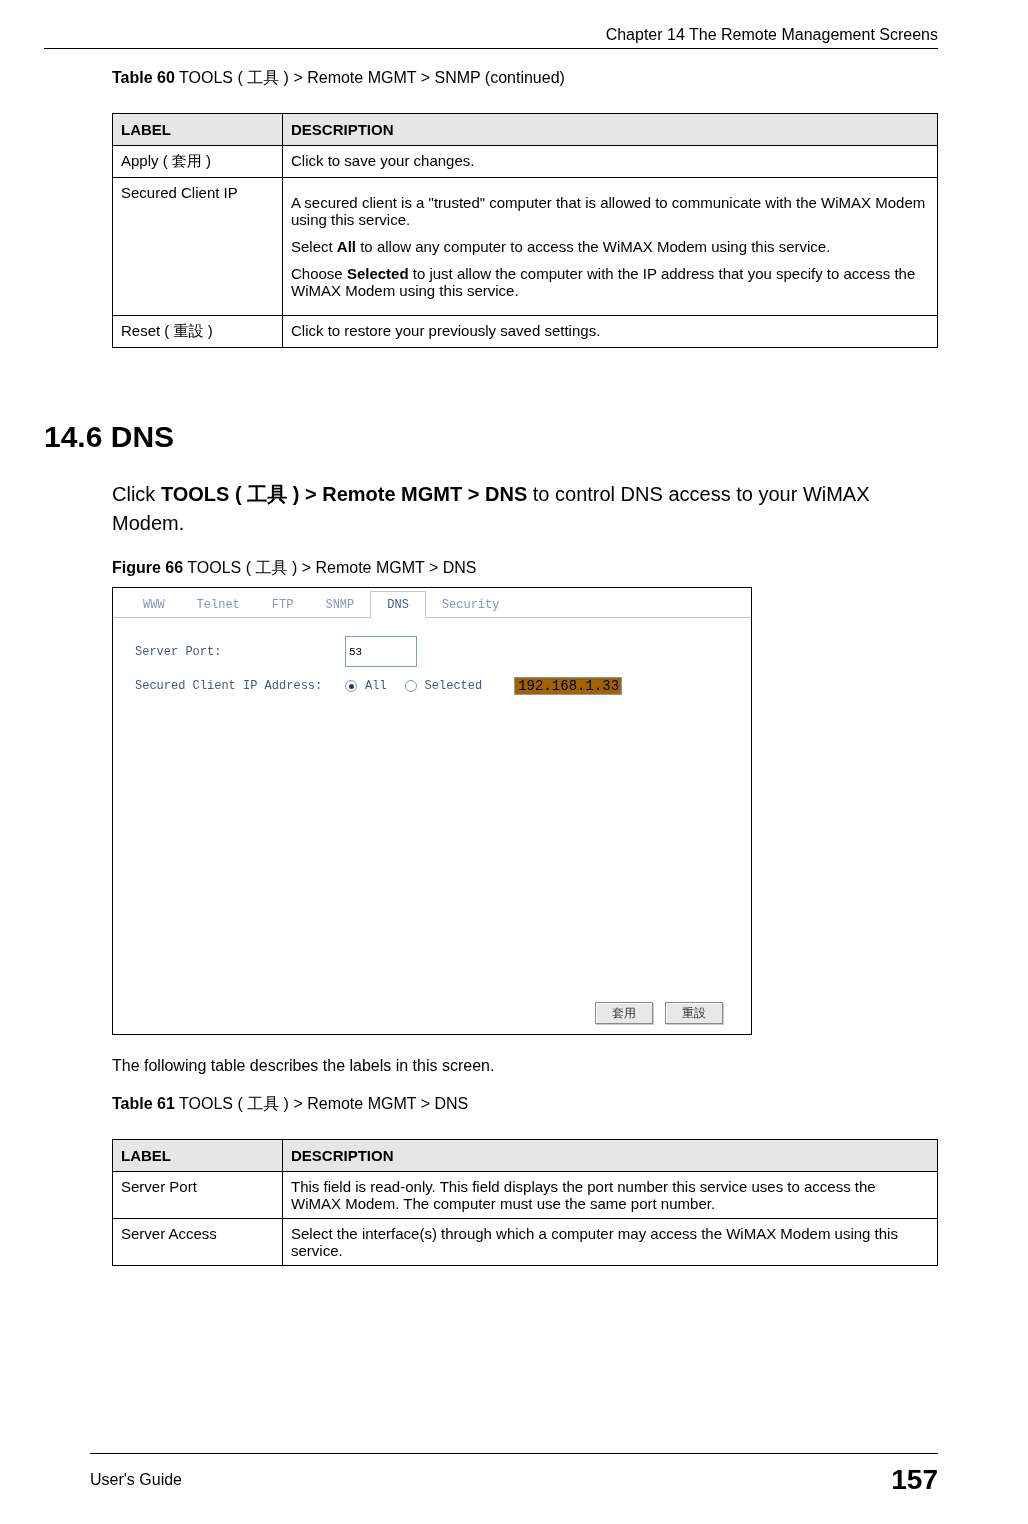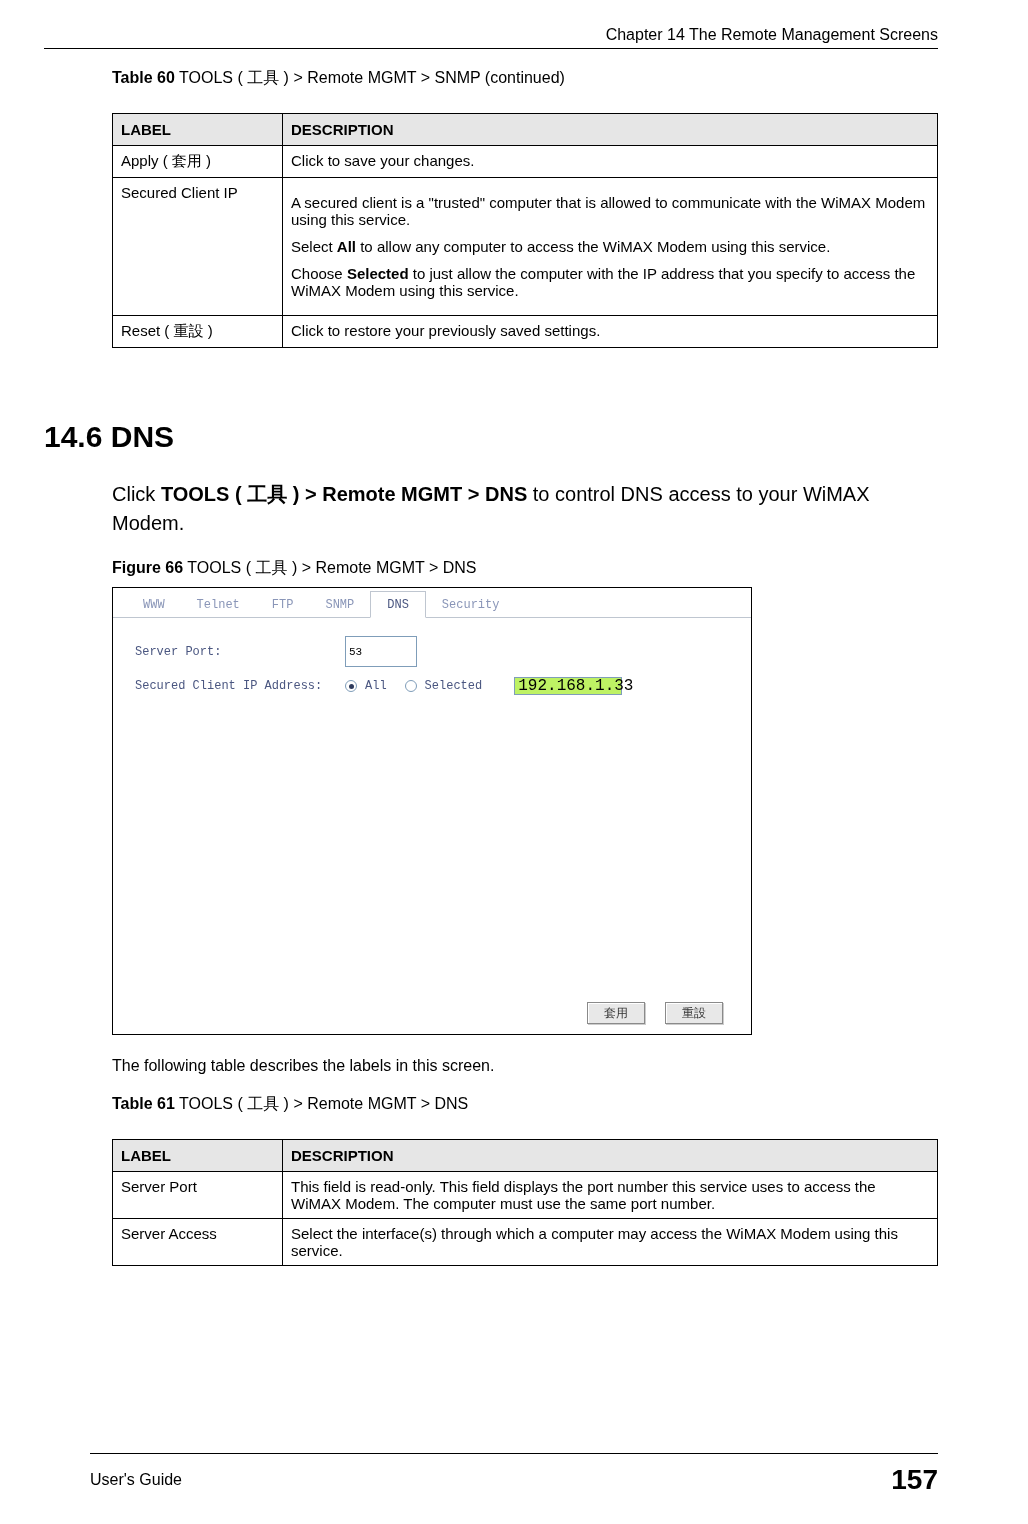--- a/index.html
+++ b/index.html
@@ -27,22 +27,22 @@
     .ss-body { padding: 18px 22px; }
     .ss-row { display: flex; align-items: center; margin-bottom: 10px; color: #4a5680; font-size: 12px; }
     .ss-label { width: 210px; }
     .ss-input { border: 1px solid #7f9db9; height: 31px; width: 72px; font-size: 11px; padding: 0 3px; background: #fff; color: #000; display:flex; align-items:center; }
     .ss-select { border: 1px solid #7f9db9; height: 18px; width: 84px; font-size: 11px; background: #fff; display: flex; align-items: center; justify-content: space-between; padding: 0 2px 0 3px; color: #000; }
     .ss-select .arrow { width: 14px; height: 14px; border: 1px solid #7f9db9; background: #e6eaf2; display:flex; align-items:center; justify-content:center; font-size:8px; color:#333; }
     .ss-radio { width: 12px; height: 12px; border: 1px solid #7f9db9; border-radius: 50%; display:inline-flex; align-items:center; justify-content:center; margin-right: 4px; background:#fff; }
     .ss-radio.checked::after { content:""; width:5px; height:5px; border-radius:50%; background:#2d3a5c; display:block; }
     .radio-group { display:flex; align-items:center; gap: 18px; }
     .radio-label { display:flex; align-items:center; color:#4a5680; gap:4px; }
-    .ip-input { border: 1px solid #7f9db9; height: 18px; width: 108px; font-size: 16px; padding: 0 3px; background: #bef264; color:#000; margin-left: 14px; display:flex; align-items:center; }
-    .ss-footer { position:absolute; bottom: 10px; right: 28px; display:flex; gap:20px; }
+    .ip-input { border: 1px solid #7f9db9; height: 18px; width: 108px; font-size: 14px; padding: 0 3px; background: #a16207; color:#000; margin-left: 14px; display:flex; align-items:center; }
+    .ss-footer { position:absolute; bottom: 10px; right: 28px; display:flex; gap:12px; }
     .ss-btn { border:1px solid #8a8a8a; background:#e8e8e8; font-size:12px; color:#333; height:22px; width:58px; display:flex; align-items:center; justify-content:center; box-shadow: inset 1px 1px 0 #fff, 1px 1px 0 #ccc; }
     .post-figure { font-size: 16px; margin-top: 22px; margin-bottom: 18px; }
     .footer { position: absolute; bottom: 28px; left: 90px; right: 90px; }
     .footer-line { border-top: 1.5px solid #000; margin-bottom: 10px; }
     .footer-row { display:flex; justify-content: space-between; align-items:center; }
     .footer-left { font-size: 16px; }
     .footer-right { font-size: 28px; font-weight: bold; }
   </style>
 </head>
 <body>

